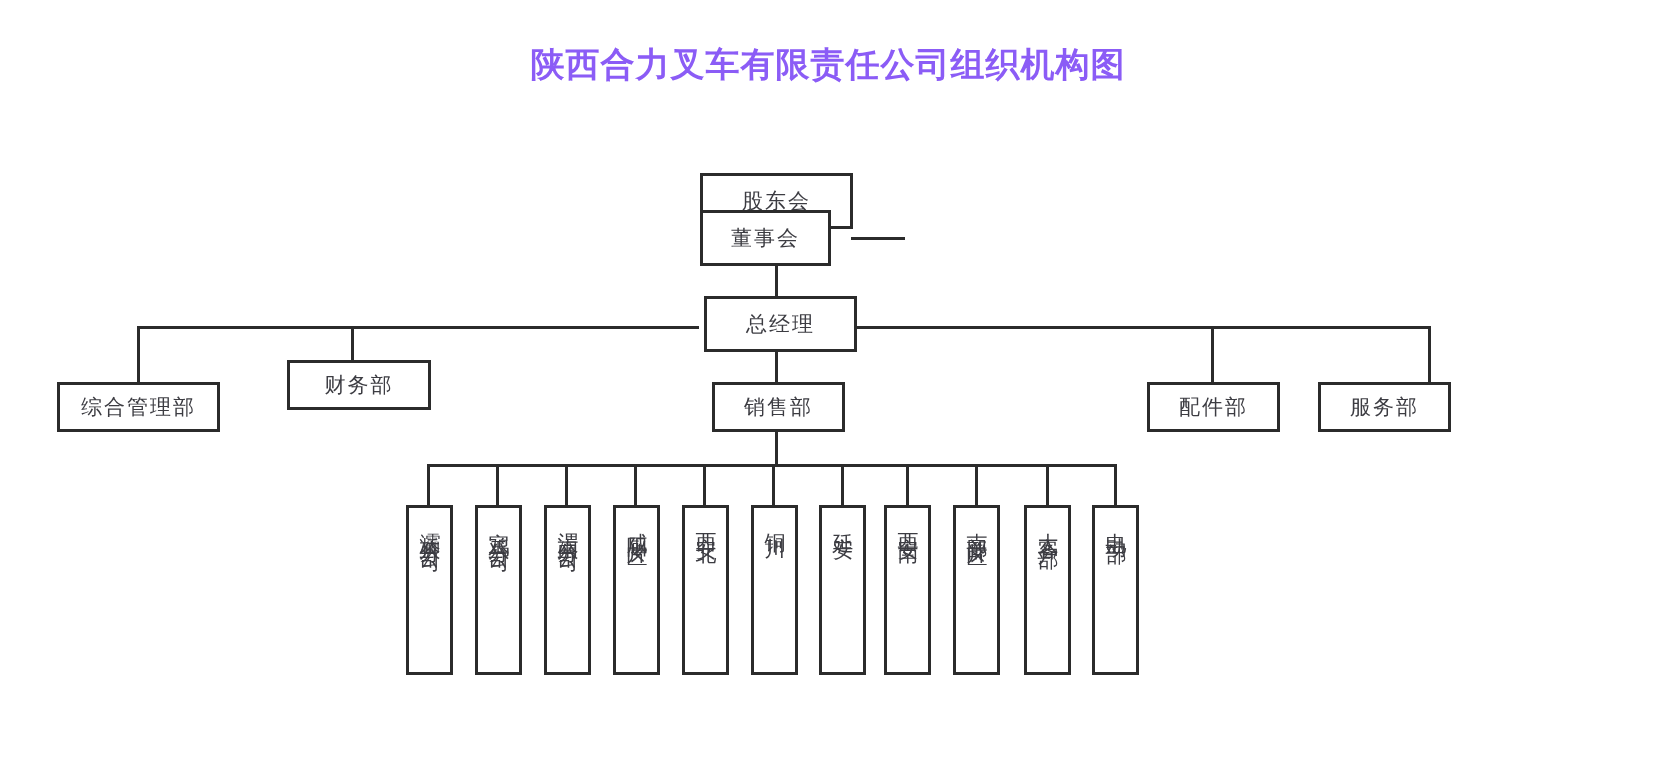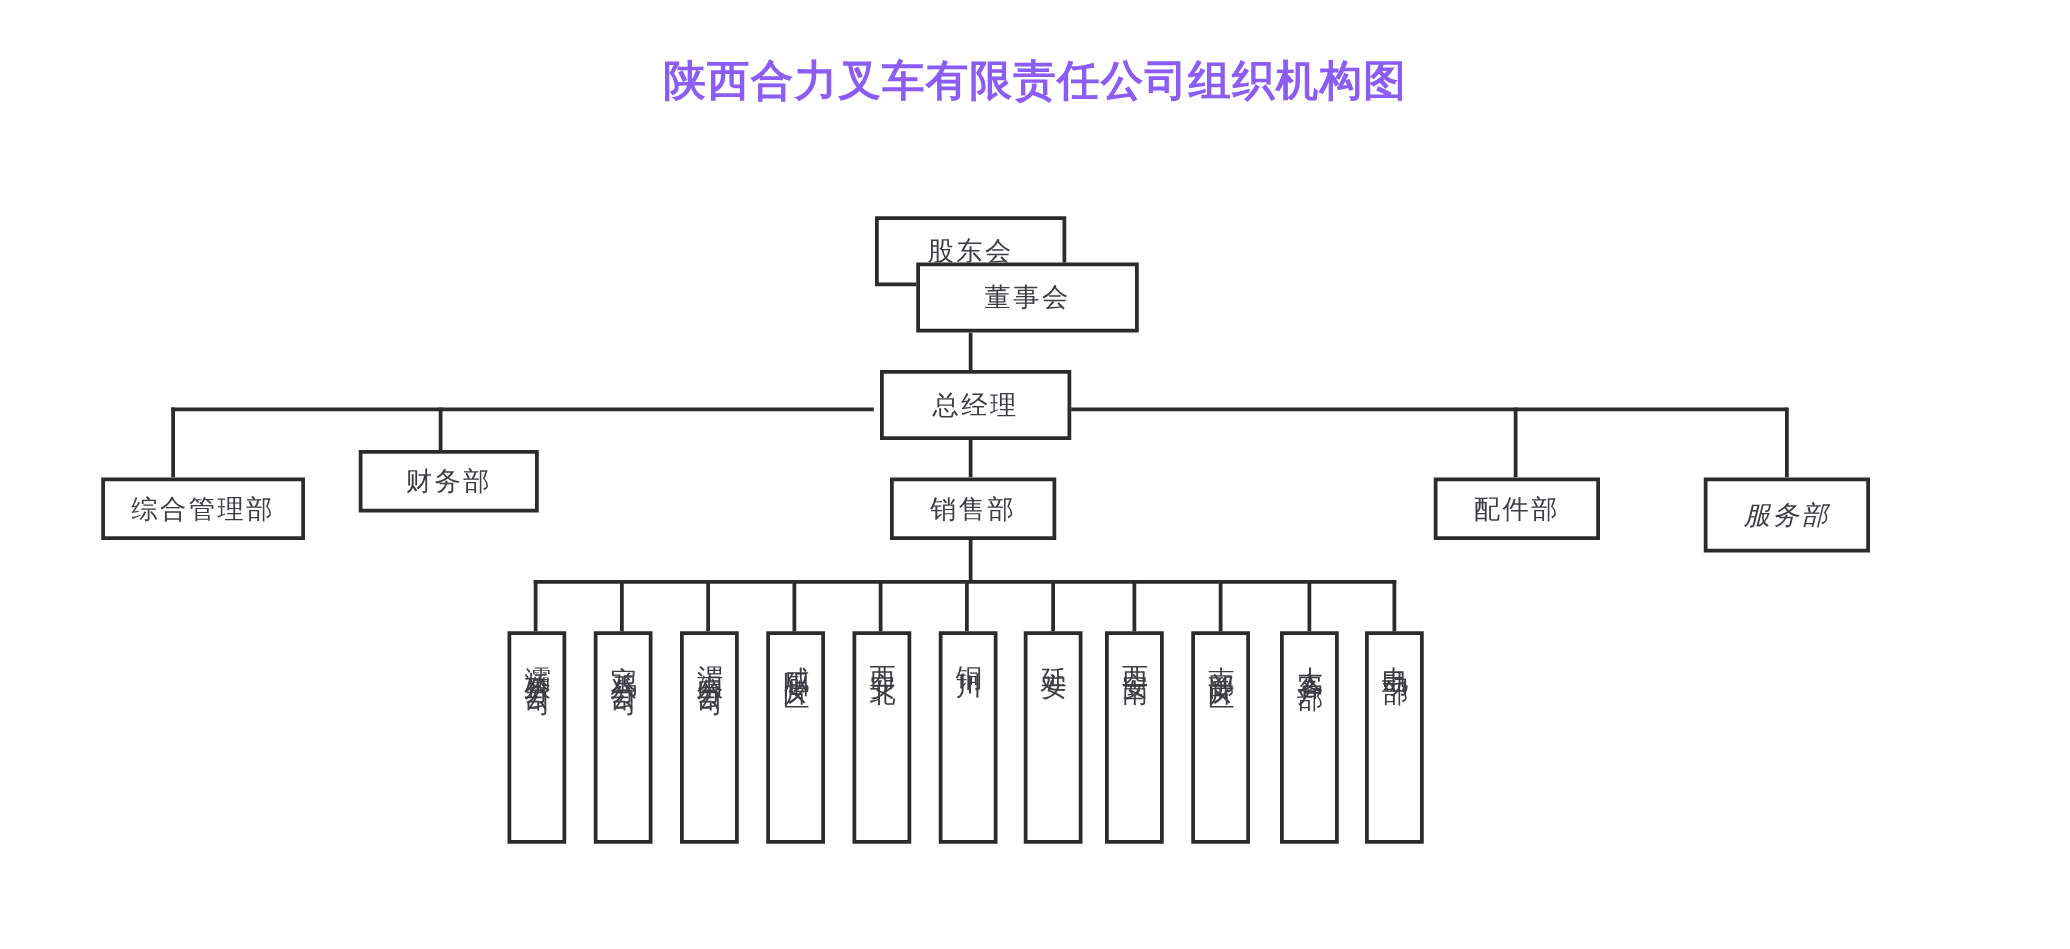--- a/index.html
+++ b/index.html
@@ -68,43 +68,43 @@
 <body>
 
 <div id="stage">
 
   <div class="title">陕西合力叉车有限责任公司组织机构图</div>
 
   <div class="box" style="left:700px;top:126px;width:153px;height:56px;margin-top:47px;">股东会</div>
 
   <div class="v" style="left:775px;top:182px;height:28px;"></div>
 
-  <div class="box" style="left:700px;top:210px;width:178px;height:56px;margin-left:33px;">董事会</div>
+  <div class="box" style="left:700px;top:210px;width:131px;height:56px;">董事会</div>
 
   <div class="h" style="left:851px;top:237px;width:54px;"></div>
 
 
   <div class="v" style="left:775px;top:266px;height:30px;"></div>
 
   <div class="box" style="left:704px;top:296px;width:153px;height:56px;">总经理</div>
 
   <div class="h" style="left:137px;top:326px;width:562px;"></div>
   <div class="h" style="left:850px;top:326px;width:580px;"></div>
 
   <div class="v" style="left:137px;top:326px;height:56px;"></div>
   <div class="v" style="left:351px;top:326px;height:56px;"></div>
   <div class="v" style="left:775px;top:352px;height:30px;"></div>
   <div class="v" style="left:1211px;top:326px;height:56px;"></div>
   <div class="v" style="left:1428px;top:326px;height:56px;"></div>
 
-  <div class="box" style="left:57px;top:382px;width:163px;height:50px;margin-left:24px;">综合管理部</div>
+  <div class="box" style="left:57px;top:382px;width:163px;height:50px;">综合管理部</div>
   <div class="box" style="left:287px;top:360px;width:144px;height:50px;">财务部</div>
   <div class="box" style="left:1147px;top:382px;width:133px;height:50px;">配件部</div>
   <div class="box" style="left:712px;top:382px;width:133px;height:50px;">销售部</div>
-  <div class="box" style="left:1363px;top:382px;width:133px;height:60px;font-style:italic;">服务部</div>
+  <div class="box" style="left:1318px;top:382px;width:133px;height:50px;">服务部</div>
 
   <div class="v" style="left:775px;top:432px;height:33px;"></div>
   <div class="h" style="left:427px;top:464px;width:690px;"></div>
 
   <div class="v" style="left:427px;top:464px;height:42px;"></div>
   <div class="v" style="left:496px;top:464px;height:42px;"></div>
   <div class="v" style="left:565px;top:464px;height:42px;"></div>
   <div class="v" style="left:634px;top:464px;height:42px;"></div>
   <div class="v" style="left:703px;top:464px;height:42px;"></div>
   <div class="v" style="left:772px;top:464px;height:42px;"></div>

